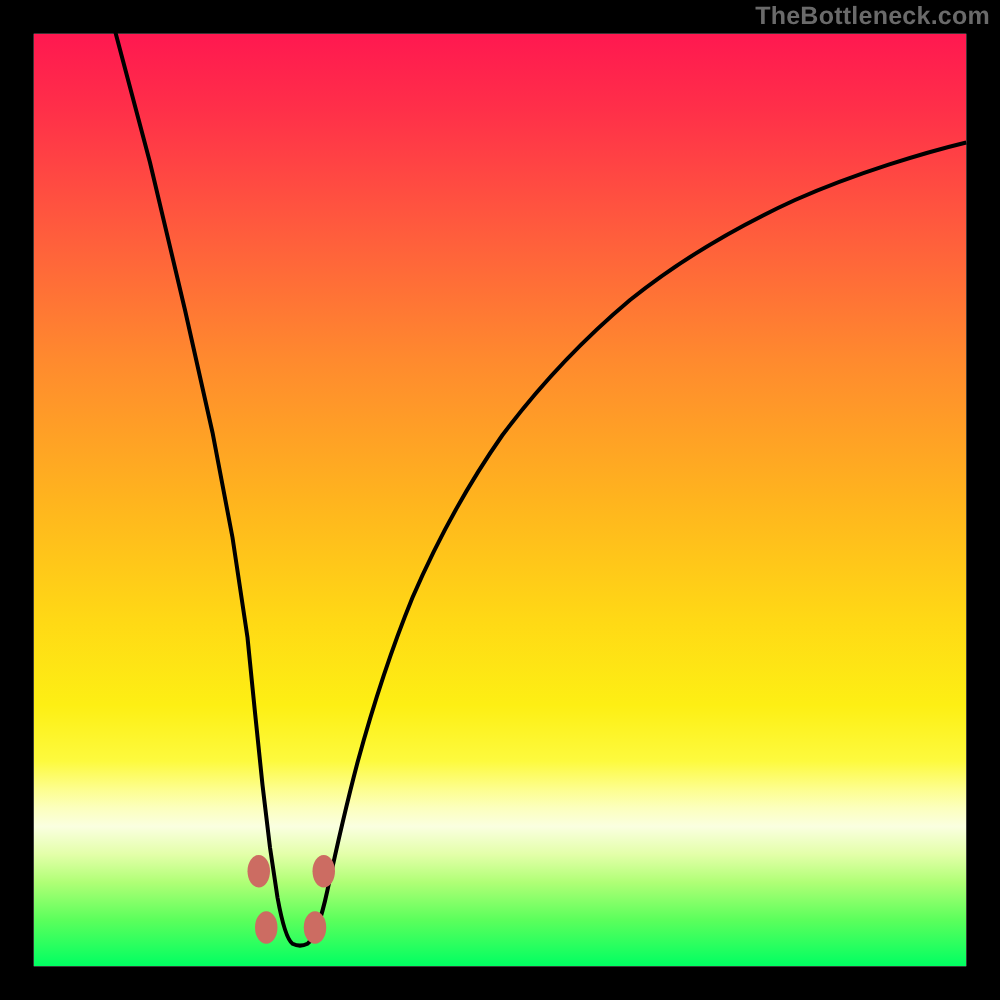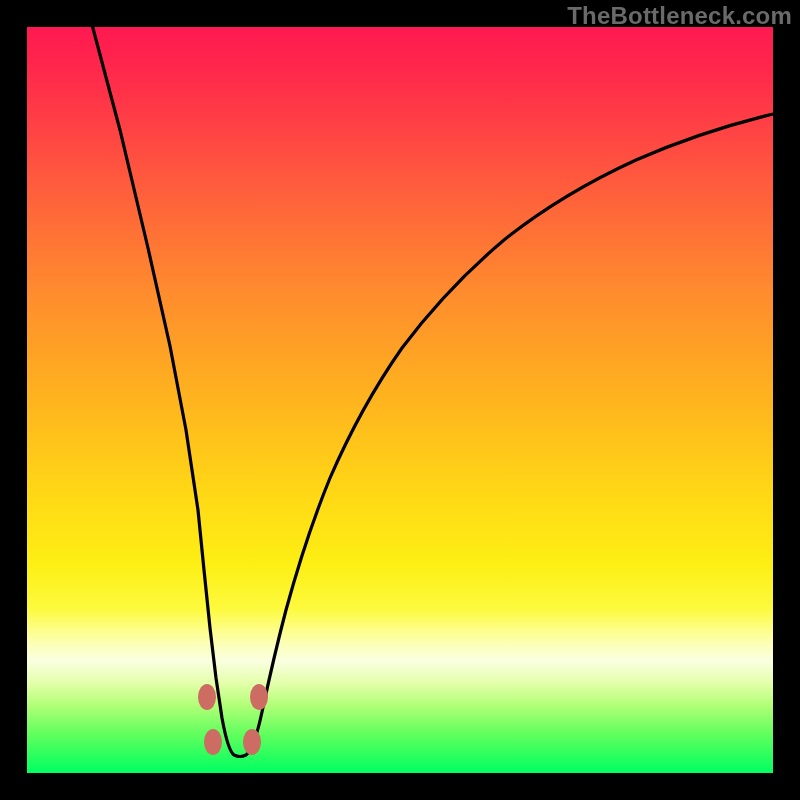--- a/index.html
+++ b/index.html
@@ -39,21 +39,21 @@
   .curve-svg, .markers-svg, .frame-svg {
     position: absolute;
     inset: 0;
     width: 800px;
     height: 800px;
   }
   .attribution {
     position: absolute;
     top: 2px;
     right: 8px;
-    font-size: 24px;
+    font-size: 20px;
     font-weight: 600;
     color: #6a6a6a;
     letter-spacing: 0.2px;
   }
 </style>
 </head>
 <body>
 
 <div class="wrap">
 

